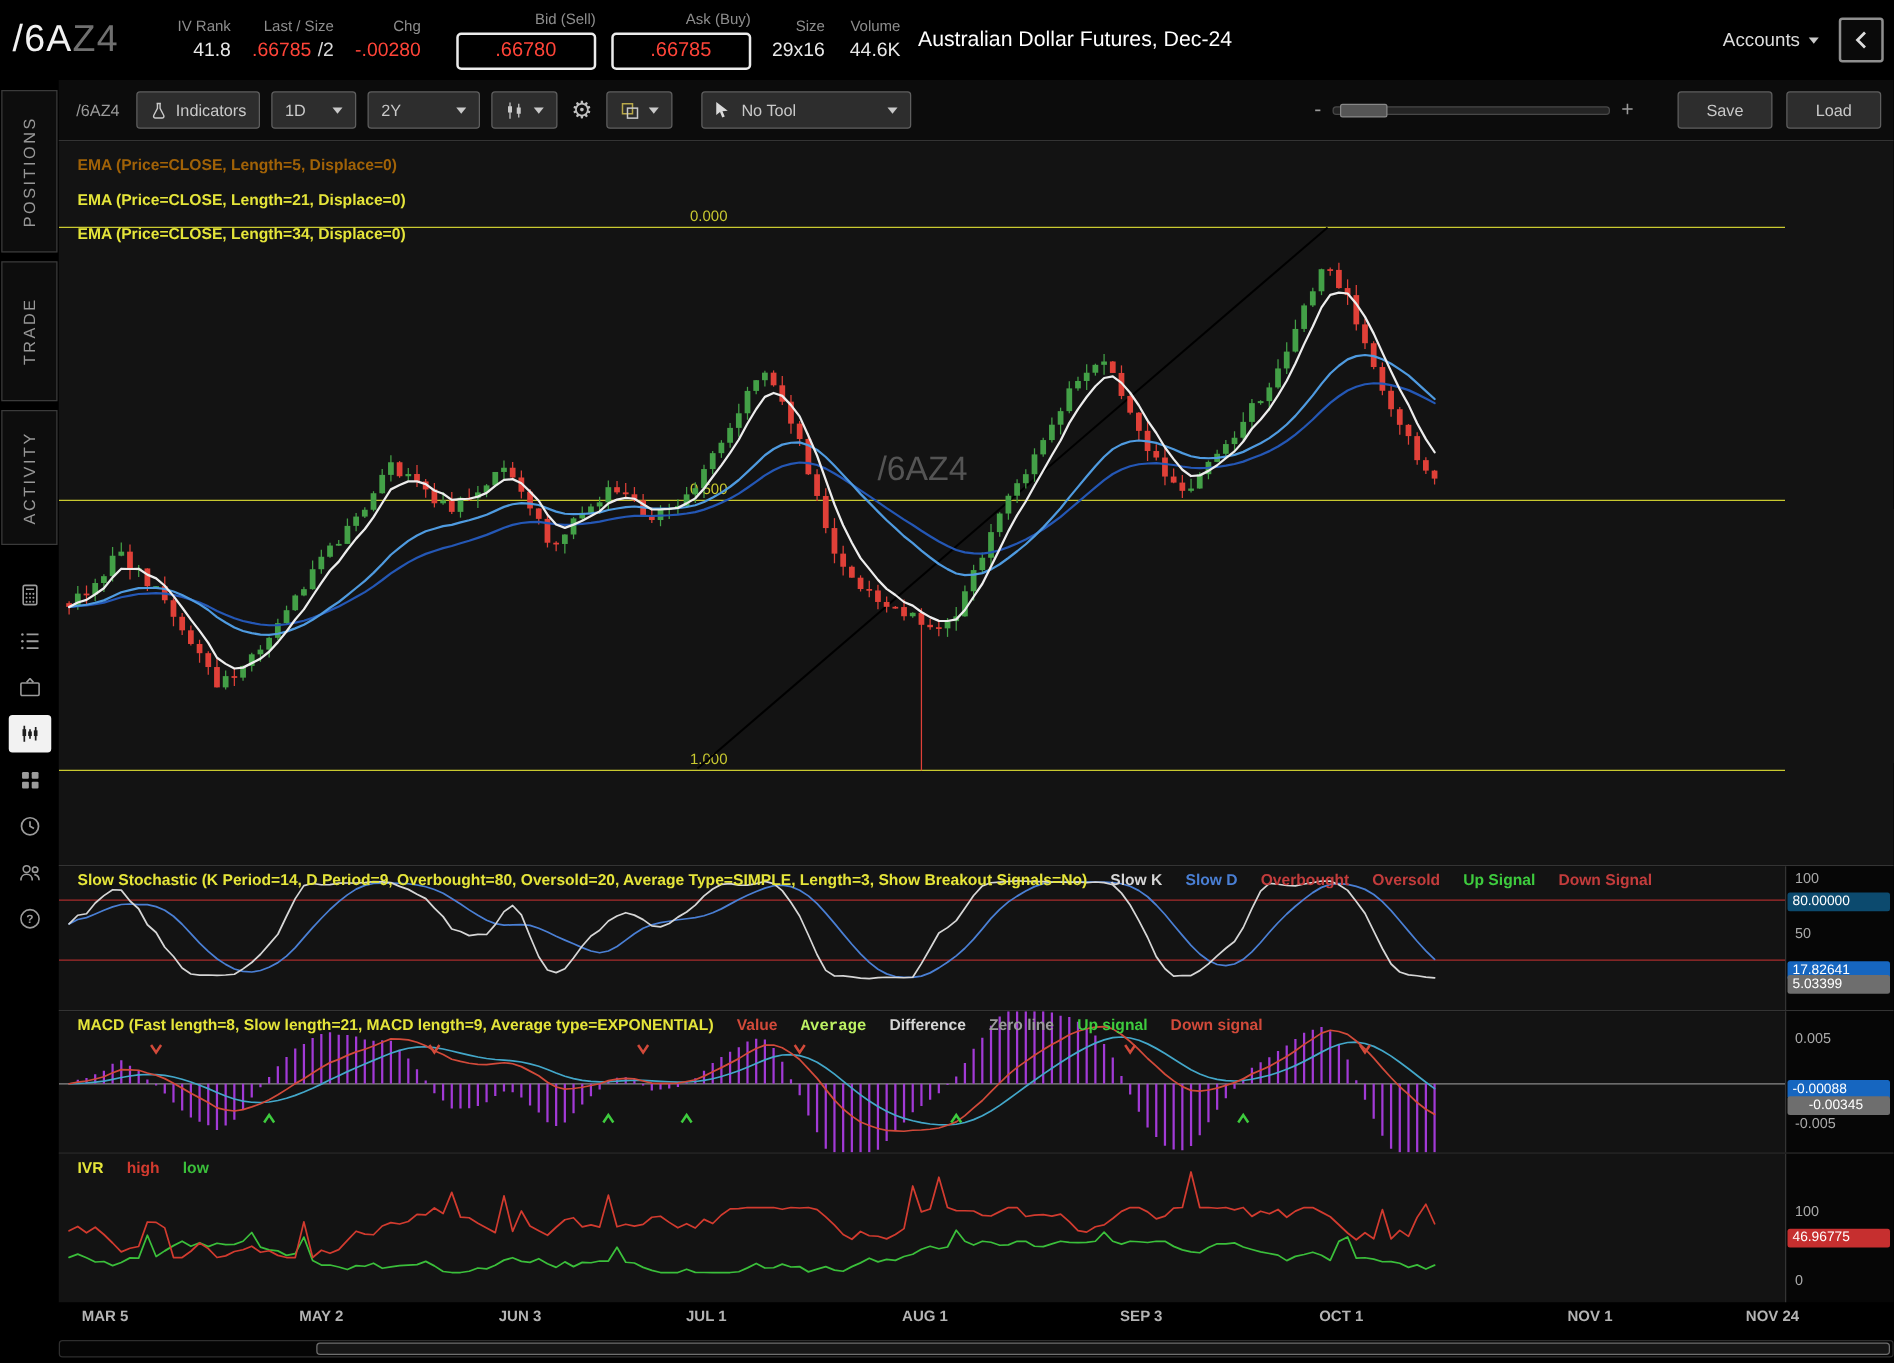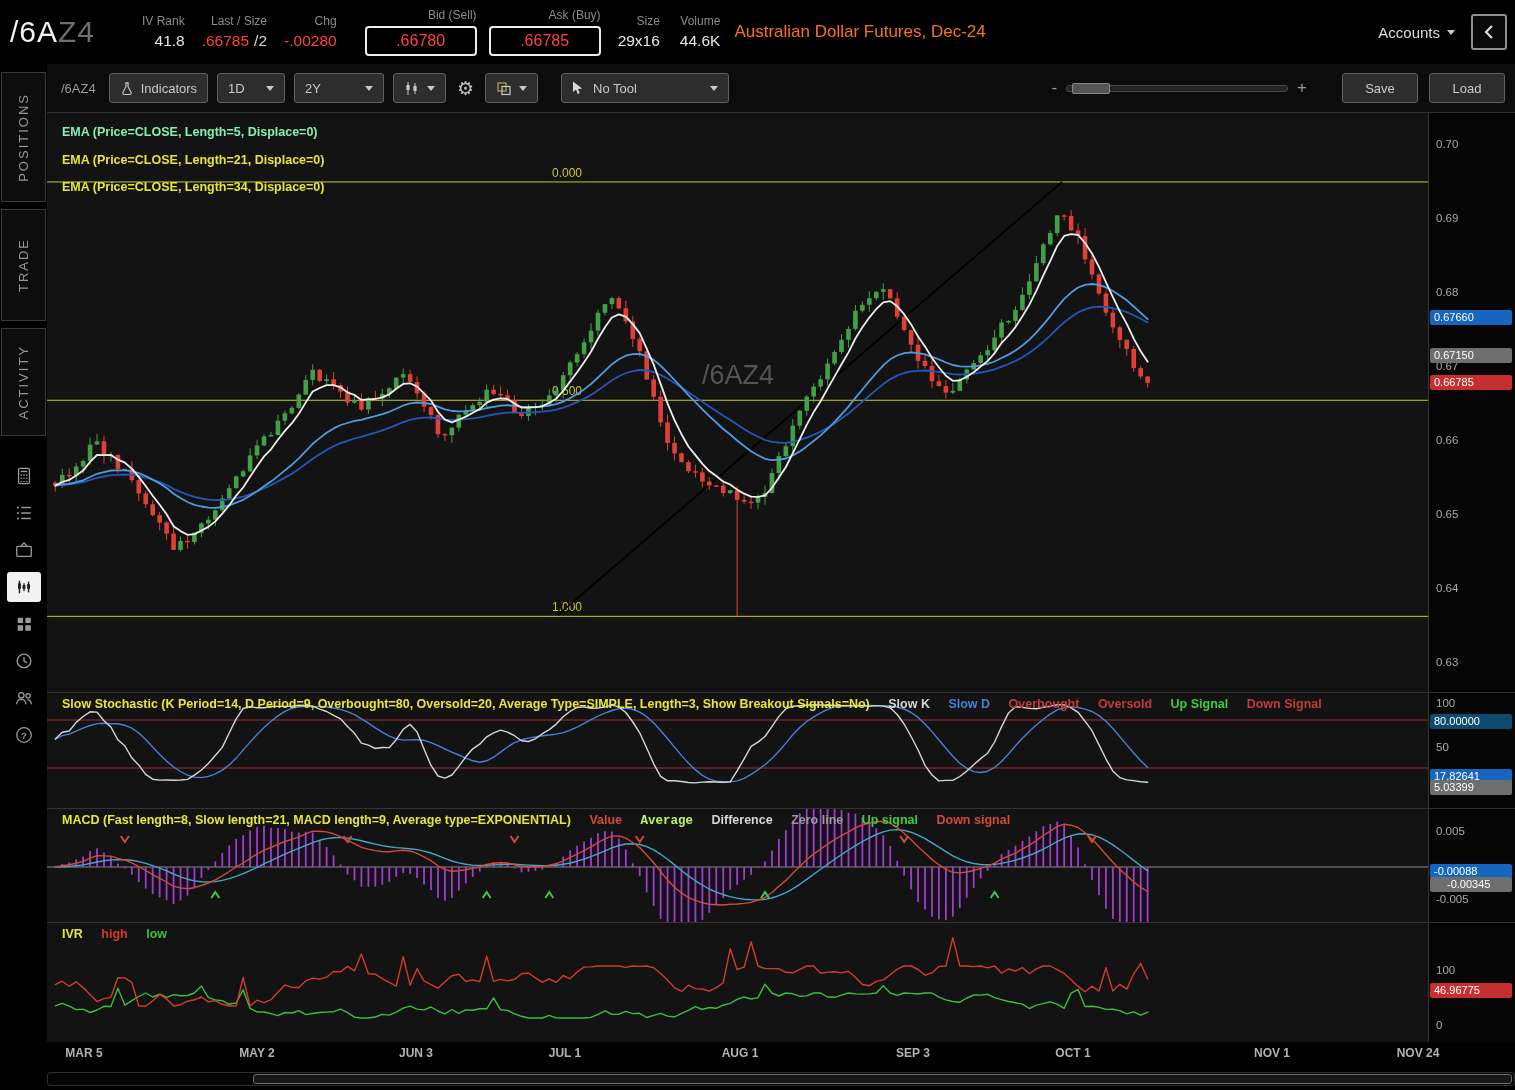--- a/index.html
+++ b/index.html
@@ -10,21 +10,21 @@
 .sym{padding-left:10px;width:118px;font-size:30px;letter-spacing:1px;white-space:nowrap}
 .sym-main{color:#f2f2f2}
 .sym-suf{color:#6f6f6f}
 .hcol{display:flex;flex-direction:column;align-items:flex-end;row-gap:4px}
 .hlabel{font-size:12px;color:#8d8d8d;white-space:nowrap}
 .hval{font-size:15.5px;color:#e8e8e8;white-space:nowrap}
 .red{color:#ff4438}
 .dim{color:#d8d8d8;margin-left:5px}
 .quote-box{width:112px;height:30px;border:2px solid #ececec;border-radius:4px;background:#000;display:flex;align-items:center;justify-content:center;font-size:16px;font-weight:normal;cursor:pointer}
 .ml24{margin-left:24px}.ml36{margin-left:17px}.ml28{margin-left:28px}.ml12{margin-left:12px}.ml20{margin-left:20px}
-#title{margin-left:14px;font-size:17px;color:#f97316;white-space:nowrap}
+#title{margin-left:14px;font-size:17px;color:#ffffff;white-space:nowrap}
 #accounts{margin-left:auto;display:flex;align-items:center;gap:7px;color:#ddd;font-size:15px;cursor:pointer}
 #collapse{margin:0 8px 0 16px;width:36px;height:36px;border:2px solid #8f8f8f;border-radius:3px;display:flex;align-items:center;justify-content:center;cursor:pointer;background:#0a0a0a;flex:none}
 .caret{width:0;height:0;border-left:4.5px solid transparent;border-right:4.5px solid transparent;border-top:5.5px solid #c9c9c9;display:inline-block}
 
 #sidebar{position:absolute;left:0;top:64px;width:47px;height:1026px;background:#000;display:flex;flex-direction:column;align-items:center;padding-top:8px}
 .vtab{width:45px;display:flex;align-items:center;justify-content:center;border:1px solid #3a3a3a;background:#0d0d0d;margin-bottom:7px;cursor:pointer}
 .vtab span{writing-mode:vertical-rl;transform:rotate(180deg);color:#979797;font-size:13px;letter-spacing:2px}
 .vt-1{height:130px}.vt-2{height:112px}.vt-3{height:108px}
 .icon-btn{width:34px;height:30px;display:flex;align-items:center;justify-content:center;margin-bottom:7px;cursor:pointer}
 .icon-btn.active{background:#f2f2f2;border-radius:3px}
@@ -268,21 +268,21 @@
       </div>
       <button class="tbtn action-btn" style="margin-left:26px">Save</button>
       <button class="tbtn action-btn" style="margin-left:2px">Load</button>
     </div>
 
     <div id="chart">
 
       <div class="panel" id="pricePanelRow">
         <div class="plot" id="pricePlot">
           <div id="studies">
-            <div style="color: #86efac;">EMA (Price=CLOSE, Length=5, Displace=0)</div>
+            <div style="color: #a16207;">EMA (Price=CLOSE, Length=5, Displace=0)</div>
             <div style="color: rgb(229, 229, 58);">EMA (Price=CLOSE, Length=21, Displace=0)</div>
             <div able="true" style="color: rgb(229, 229, 58);">EMA (Price=CLOSE, Length=34, Displace=0)</div>
           </div>
         <svg width="1381" height="579">
               <text x="691" y="271" fill="#545454" font-size="27" text-anchor="middle">/6AZ4</text>
               <line x1="0" y1="68.96799999999996" x2="1381" y2="68.96799999999996" stroke="#c9c930" stroke-width="1"></line>
               <text x="505" y="64" fill="#c9c930" font-size="12">0.000</text>
               <line x1="0" y1="287.26799999999974" x2="1381" y2="287.26799999999974" stroke="#c9c930" stroke-width="1"></line>
               <text x="505" y="282" fill="#c9c930" font-size="12">0.500</text>
               <line x1="0" y1="503.3479999999998" x2="1381" y2="503.3479999999998" stroke="#c9c930" stroke-width="1"></line>
@@ -602,33 +602,20 @@
               <rect x="1084.4414458598726" y="235.8815483682045" width="4.6" height="19.231271947223206" fill="#e04038"></rect>
               <line x1="1093.6992229299362" y1="252.82626921380066" x2="1093.6992229299362" y2="266.1199749031913" stroke="#e04038" stroke-width="1"></line>
               <rect x="1091.3992229299363" y="255.1128203154277" width="4.6" height="8.37487267854192" fill="#e04038"></rect>
               <line x1="1100.6570000000002" y1="262.9094661150935" x2="1100.6570000000002" y2="274.6050155186382" stroke="#e04038" stroke-width="1"></line>
               <rect x="1098.3570000000002" y="263.48769299396963" width="4.6" height="6.390307006029559" fill="#e04038"></rect>
               <polyline points="8.3,372.6 15.2,372.0 22.2,371.4 29.2,370.4 36.1,369.1 43.1,367.0 50.0,364.8 57.0,363.5 63.9,362.2 70.9,361.9 77.9,361.5 84.8,361.9 91.8,362.9 98.7,364.5 105.7,366.7 112.7,369.1 119.6,372.1 126.6,375.8 133.5,378.8 140.5,381.6 147.4,383.8 154.4,385.3 161.4,386.6 168.3,387.2 175.3,387.1 182.2,386.4 189.2,385.1 196.1,383.6 203.1,381.2 210.1,378.4 217.0,375.3 224.0,372.2 230.9,368.5 237.9,364.6 244.9,360.7 251.8,356.1 258.8,351.0 265.7,345.7 272.7,341.2 279.6,336.9 286.6,333.2 293.6,330.1 300.5,327.8 307.5,325.5 314.4,323.8 321.4,321.6 328.3,319.6 335.3,317.3 342.3,314.9 349.2,312.1 356.2,309.2 363.1,306.9 370.1,305.4 377.0,304.7 384.0,304.5 391.0,305.5 397.9,306.4 404.9,306.9 411.8,306.6 418.8,306.1 425.8,305.3 432.7,304.3 439.7,302.8 446.6,301.5 453.6,300.4 460.5,299.7 467.5,299.7 474.5,299.8 481.4,299.5 488.4,299.2 495.3,298.7 502.3,297.8 509.2,296.7 516.2,294.7 523.2,292.1 530.1,289.2 537.1,285.8 544.0,281.9 551.0,277.2 558.0,272.3 564.9,267.3 571.9,263.2 578.8,260.0 585.8,258.1 592.7,257.0 599.7,257.5 606.7,259.0 613.6,261.9 620.6,265.8 627.5,270.0 634.5,274.6 641.4,279.3 648.4,283.9 655.4,288.7 662.3,293.5 669.3,298.1 676.2,302.7 683.2,307.0 690.1,311.6 697.1,316.0 704.1,320.2 711.0,323.8 718.0,327.0 724.9,328.9 731.9,329.7 738.9,329.9 745.8,328.9 752.8,327.2 759.7,324.7 766.7,321.8 773.6,318.6 780.6,314.7 787.6,310.4 794.5,305.6 801.5,300.5 808.4,294.6 815.4,288.7 822.3,282.8 829.3,276.9 836.3,271.1 843.2,266.2 850.2,262.6 857.1,260.0 864.1,258.4 871.1,257.8 878.0,257.5 885.0,258.2 891.9,259.0 898.9,260.2 905.8,261.2 912.8,261.5 919.8,261.2 926.7,260.6 933.7,259.5 940.6,258.2 947.6,256.3 954.5,253.6 961.5,251.0 968.5,247.9 975.4,244.2 982.4,239.8 989.3,234.7 996.3,228.8 1003.2,222.6 1010.2,215.7 1017.2,209.3 1024.1,204.0 1031.1,199.4 1038.0,196.4 1045.0,194.4 1052.0,193.6 1058.9,193.9 1065.9,195.1 1072.8,196.9 1079.8,199.1 1086.7,202.3 1093.7,205.8 1100.7,209.5" fill="none" stroke="#2457b5" stroke-width="1.8" stroke-linejoin="round" stroke-linecap="round"></polyline>
               <polyline points="8.3,372.6 15.2,371.6 22.2,370.8 29.2,369.2 36.1,367.3 43.1,364.0 50.0,360.8 57.0,359.1 63.9,357.5 70.9,357.4 77.9,357.3 84.8,358.2 91.8,360.2 98.7,363.0 105.7,366.6 112.7,370.5 119.6,375.0 126.6,380.7 133.5,385.0 140.5,389.0 147.4,391.8 154.4,393.5 161.4,394.7 168.3,394.9 175.3,394.0 182.2,392.3 189.2,389.7 196.1,386.8 203.1,382.8 210.1,378.2 217.0,373.2 224.0,368.6 230.9,363.1 237.9,357.4 244.9,351.7 251.8,345.3 258.8,338.2 265.7,330.8 272.7,325.1 279.6,319.7 286.6,315.4 293.6,312.0 300.5,310.0 307.5,307.9 314.4,306.9 321.4,304.9 328.3,303.2 335.3,301.1 342.3,298.8 349.2,295.7 356.2,292.5 363.1,290.4 370.1,289.5 377.0,289.9 384.0,291.0 391.0,293.7 397.9,296.3 404.9,298.0 411.8,298.3 418.8,298.2 425.8,297.7 432.7,296.9 439.7,295.0 446.6,293.8 453.6,292.7 460.5,292.2 467.5,292.9 474.5,293.8 481.4,293.8 488.4,293.8 495.3,293.6 502.3,292.6 509.2,291.2 516.2,288.6 523.2,285.0 530.1,281.1 537.1,276.4 544.0,271.0 551.0,264.5 558.0,257.9 564.9,251.2 571.9,246.2 578.8,242.7 585.8,241.2 592.7,240.9 599.7,243.2 606.7,246.9 613.6,252.6 620.6,259.6 627.5,267.0 634.5,274.4 641.4,282.1 648.4,289.1 655.4,296.3 662.3,303.2 669.3,309.5 676.2,316.0 683.2,321.5 690.1,327.5 697.1,333.0 704.1,338.2 711.0,342.3 718.0,345.8 724.9,347.1 731.9,346.7 738.9,345.5 745.8,342.5 752.8,338.4 759.7,333.4 766.7,328.0 773.6,322.4 780.6,315.9 787.6,308.9 794.5,301.4 801.5,293.6 808.4,284.9 815.4,276.5 822.3,268.2 829.3,260.0 836.3,252.4 843.2,246.3 850.2,242.5 857.1,240.2 864.1,239.4 871.1,240.1 878.0,241.3 885.0,243.8 891.9,246.4 898.9,249.5 905.8,252.0 912.8,253.3 919.8,253.6 926.7,253.3 933.7,252.3 940.6,250.9 947.6,248.5 954.5,245.0 961.5,241.6 968.5,237.5 975.4,232.5 982.4,226.6 989.3,219.7 996.3,211.6 1003.2,203.3 1010.2,194.1 1017.2,185.8 1024.1,179.6 1031.1,174.5 1038.0,171.9 1045.0,171.0 1052.0,171.9 1058.9,174.4 1065.9,178.0 1072.8,182.5 1079.8,187.3 1086.7,193.5 1093.7,199.9 1100.7,206.2" fill="none" stroke="#4f9be0" stroke-width="1.8" stroke-linejoin="round" stroke-linecap="round"></polyline>
               <polyline points="8.3,372.6 15.2,369.0 22.2,366.9 29.2,362.4 36.1,357.6 43.1,348.9 50.0,342.0 57.0,342.2 63.9,342.0 70.9,346.7 77.9,349.7 84.8,355.6 91.8,363.9 98.7,373.0 105.7,382.7 112.7,391.7 119.6,401.3 126.6,413.2 133.5,418.1 140.5,421.8 147.4,421.1 154.4,417.5 161.4,413.9 168.3,408.4 175.3,400.7 182.2,392.2 189.2,382.6 196.1,374.5 203.1,363.8 210.1,353.3 217.0,343.4 224.0,336.3 230.9,326.8 237.9,317.9 244.9,310.2 251.8,300.7 258.8,289.4 265.7,278.5 272.7,275.0 279.6,272.1 286.6,272.1 293.6,274.3 300.5,279.4 307.5,282.0 314.4,286.9 321.4,286.3 328.3,286.0 335.3,284.3 342.3,281.3 349.2,275.7 356.2,270.9 363.1,270.3 370.1,273.6 377.0,280.3 384.0,287.6 391.0,298.8 397.9,306.6 404.9,309.3 411.8,306.7 418.8,303.6 425.8,299.8 432.7,296.1 439.7,289.7 446.6,286.7 453.6,285.3 460.5,286.0 467.5,290.4 474.5,294.6 481.4,294.5 488.4,294.1 495.3,293.3 502.3,289.7 509.2,285.7 516.2,277.9 523.2,268.4 530.1,259.3 537.1,249.3 544.0,238.8 551.0,225.8 558.0,214.2 564.9,204.5 571.9,201.4 578.8,203.7 585.8,211.1 592.7,220.1 599.7,235.6 606.7,251.6 613.6,270.9 620.6,290.6 627.5,307.2 634.5,321.2 641.4,333.5 648.4,342.1 655.4,350.9 662.3,358.1 669.3,363.0 676.2,368.6 683.2,371.5 690.1,376.6 697.1,380.7 704.1,383.7 711.0,383.8 718.0,382.5 724.9,375.0 731.9,364.4 738.9,354.0 745.8,340.2 752.8,326.1 759.7,311.9 766.7,299.1 773.6,288.2 780.6,275.6 787.6,263.4 794.5,251.2 801.5,239.4 808.4,225.5 815.4,214.3 822.3,204.6 829.3,196.0 836.3,189.4 843.2,188.1 850.2,193.3 857.1,201.2 864.1,211.4 871.1,223.5 878.0,233.4 885.0,245.0 891.9,254.3 898.9,262.8 905.8,267.8 912.8,267.3 919.8,263.7 926.7,259.2 933.7,253.5 940.6,248.1 947.6,240.2 954.5,230.0 961.5,222.6 968.5,214.0 975.4,203.3 982.4,191.6 989.3,177.8 996.3,162.3 1003.2,148.2 1010.2,132.9 1017.2,122.9 1024.1,121.1 1031.1,121.8 1038.0,130.0 1045.0,140.5 1052.0,153.9 1058.9,169.1 1065.9,184.2 1072.8,198.4 1079.8,210.9 1086.7,225.6 1093.7,238.3 1100.7,248.8" fill="none" stroke="#ededed" stroke-width="1.8" stroke-linejoin="round" stroke-linecap="round"></polyline>
             </svg>
           </div>
-        <div class="paxis" id="priceAxis">
-            <span class="tick" style="top: 24.968px;">0.70</span>
-            <span class="tick" style="top: 98.968px;">0.69</span>
-            <span class="tick" style="top: 172.968px;">0.68</span>
-            <span class="tick" style="top: 246.968px;">0.67</span>
-            <span class="tick" style="top: 320.968px;">0.66</span>
-            <span class="tick" style="top: 394.968px;">0.65</span>
-            <span class="tick" style="top: 468.968px;">0.64</span>
-            <span class="tick" style="top: 542.968px;">0.63</span>
-            <span class="bubble" style="top: 197px; background: rgb(22, 102, 192);">0.67660</span>
-            <span class="bubble" style="top: 235px; background: rgb(110, 110, 110);">0.67150</span>
-            <span class="bubble" style="top: 262px; background: rgb(198, 47, 47);">0.66785</span>
-          </div>
       </div>
 
       <div class="panel" id="stochPanelRow">
         <div class="plot" id="stochPlot">
           <div class="panel-label">
             <span style="color: rgb(229, 229, 58);">Slow Stochastic (K Period=14, D Period=9, Overbought=80, Oversold=20, Average Type=SIMPLE, Length=3, Show Breakout Signals=No)</span>
             <span class="leg" style="color: rgb(214, 214, 214);">Slow K</span>
             <span class="leg" style="color: rgb(74, 127, 212);">Slow D</span>
             <span class="leg" style="color: rgb(195, 60, 60);">Overbought</span>
             <span class="leg" style="color: rgb(195, 60, 60);">Oversold</span>

